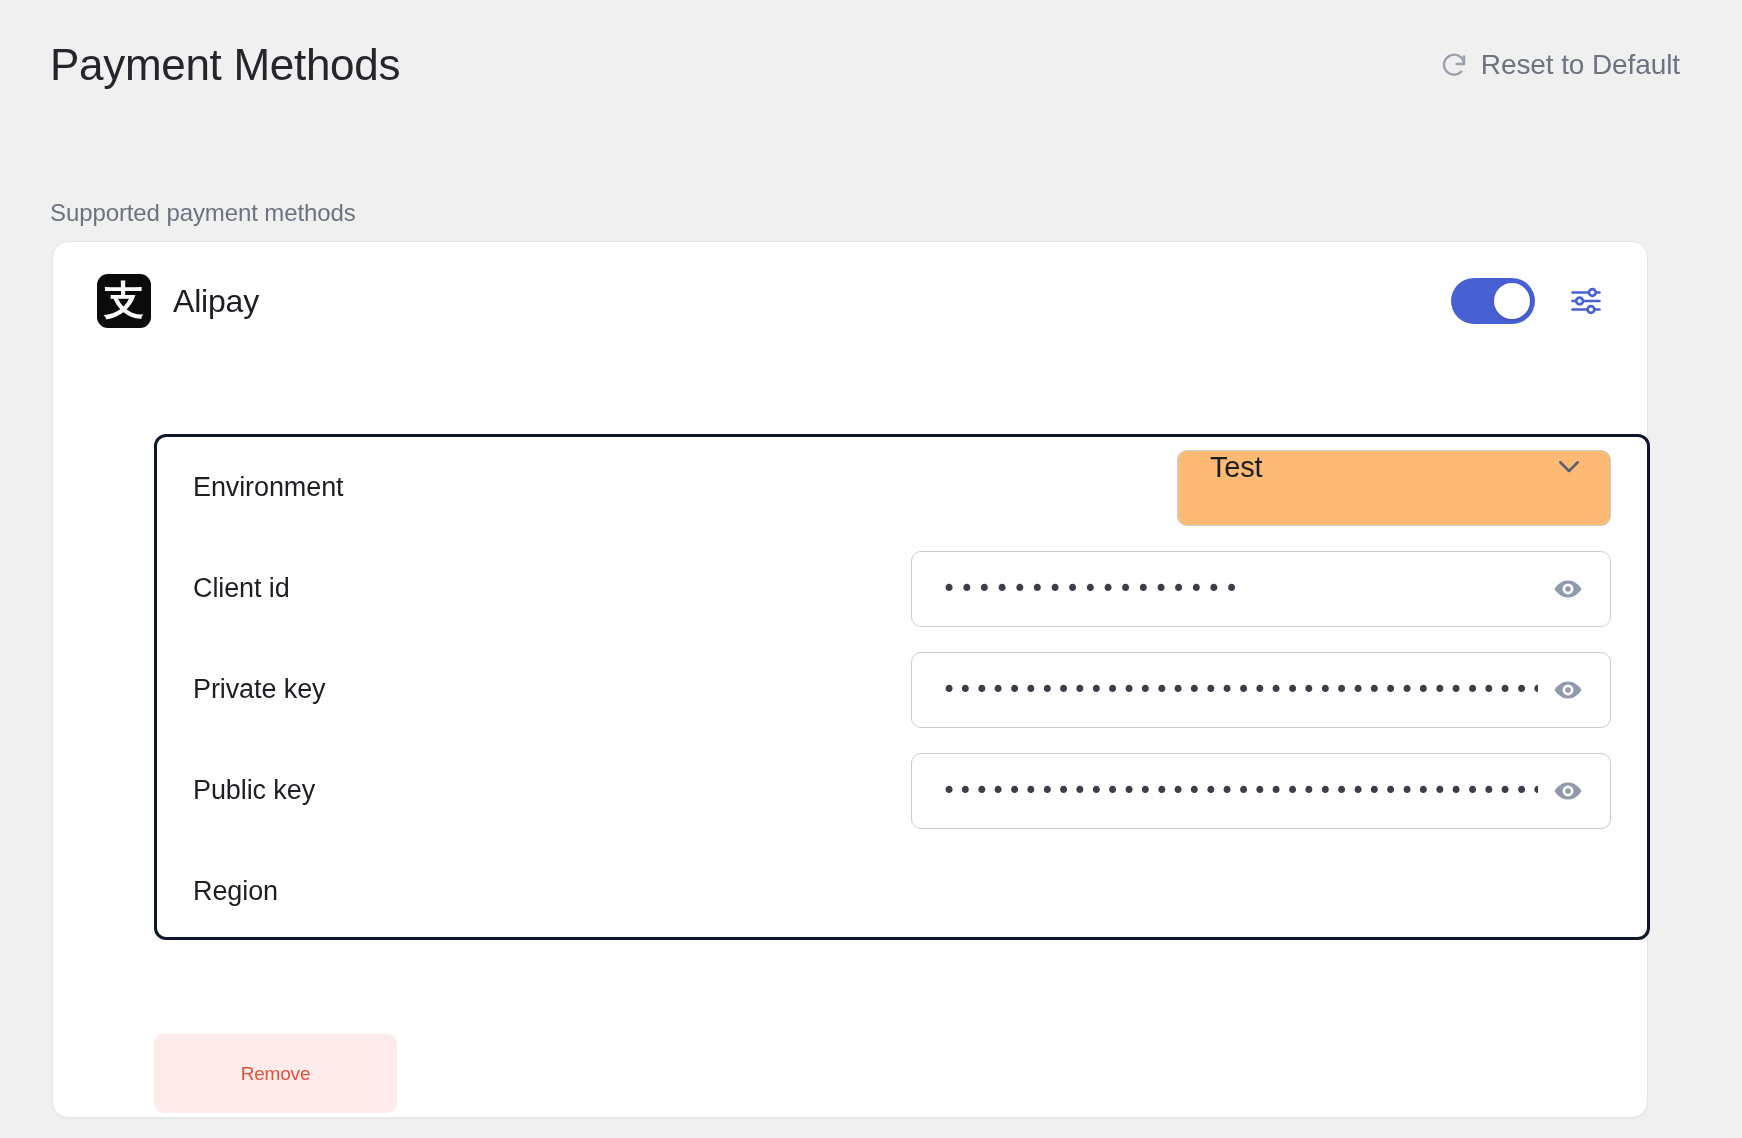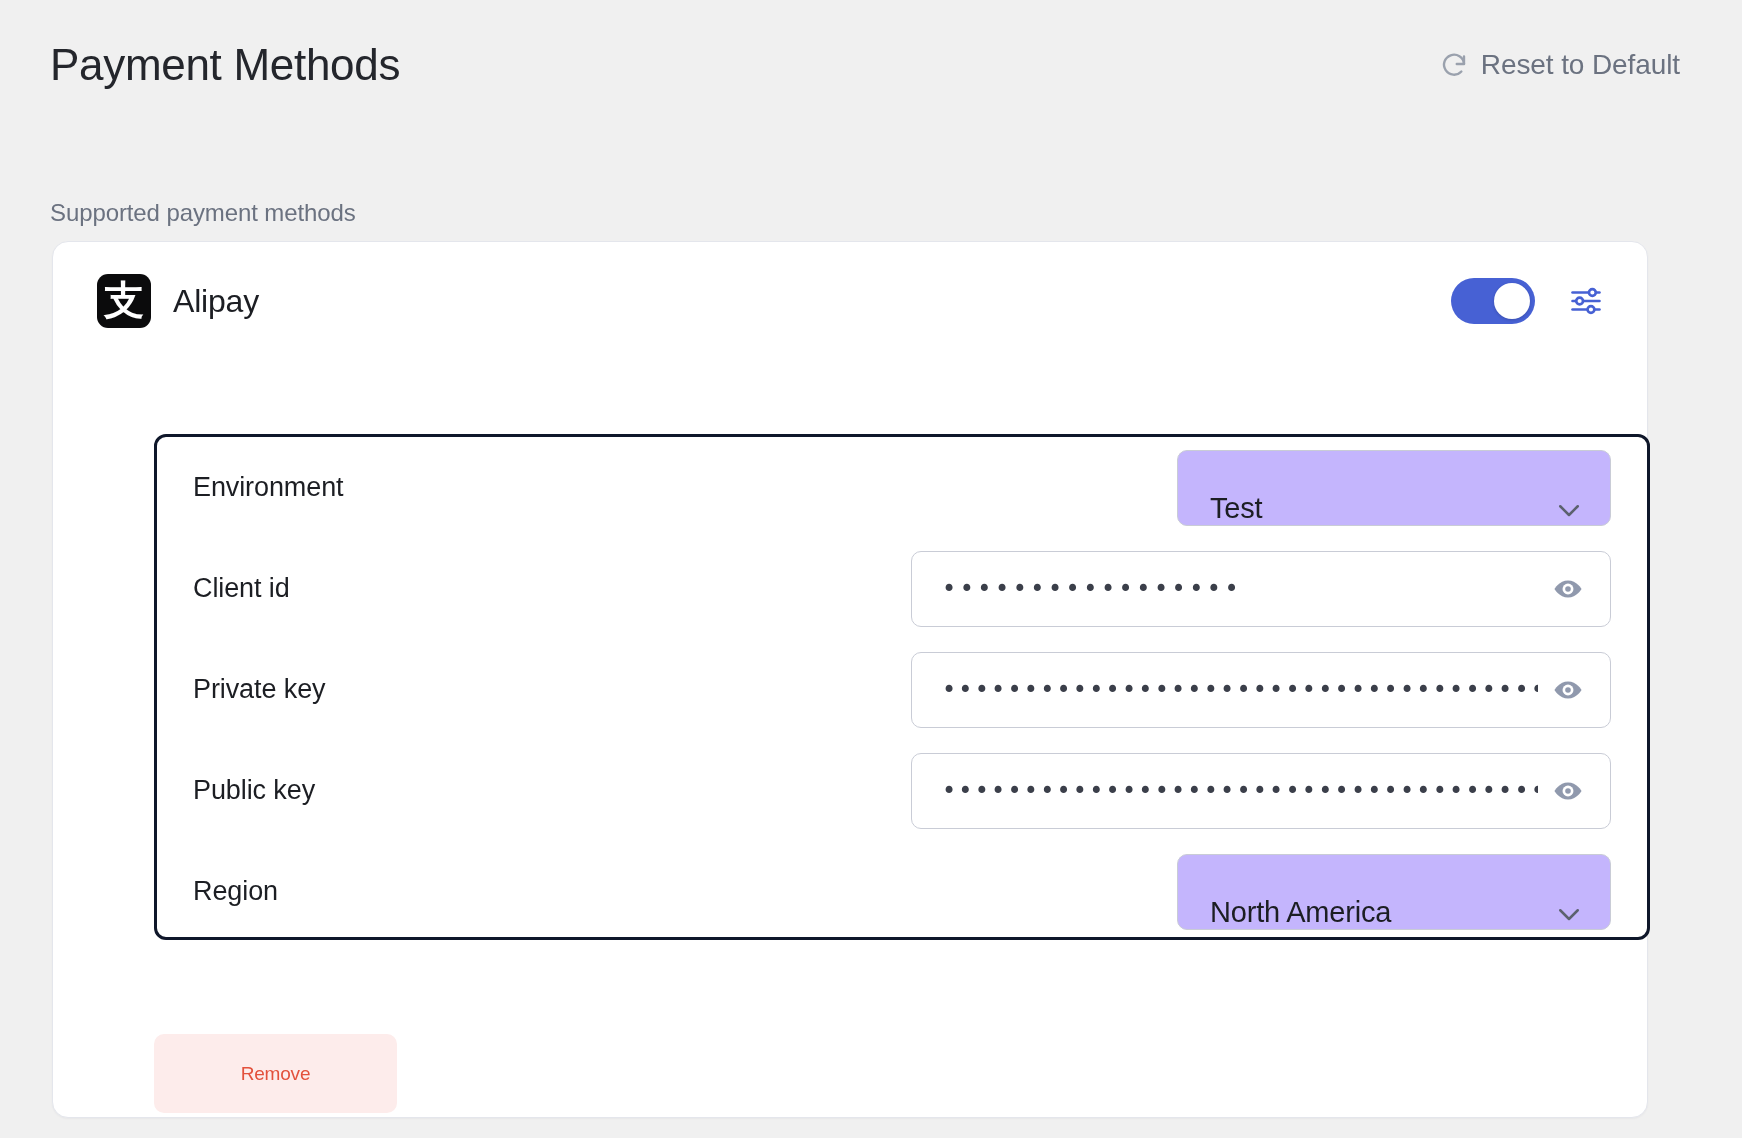--- a/index.html
+++ b/index.html
@@ -179,23 +179,23 @@
     letter-spacing: -0.1px;
     white-space: nowrap;
   }
 
   
   .select-control {
     width: 434px;
     height: 76px;
     border: 1px solid #c9ccd6;
     border-radius: 10px;
-    background: #c4b5fd;
-    display: flex;
-    align-items: flex-end;
+    background: #fdba74;
+    display: flex;
+    align-items: flex-start;
     justify-content: space-between;
     padding: 0 26px 0 32px;
     cursor: pointer;
   }
   .select-value {
     font-size: 29px;
     color: #1c1e23;
     letter-spacing: -0.2px;
   }
   .chevron-icon { display: block; width: 30px; height: 30px; }
@@ -342,28 +342,20 @@
               <path d="M1.8 12S5.5 5.6 12 5.6 22.2 12 22.2 12 18.5 18.4 12 18.4 1.8 12 1.8 12z" fill="#9099ad" stroke="none"></path>
               <circle cx="12" cy="12" r="4.1" fill="#ffffff" stroke="none"></circle>
               <circle cx="12" cy="12" r="2.1" fill="#9099ad" stroke="none"></circle>
             </svg>
           </span>
         </div>
       </div>
 
       <div class="form-row">
         <div class="row-label">Region</div>
-        <div class="select-control">
-          <span class="select-value">North America</span>
-          <span>
-            <svg class="chevron-icon" viewBox="0 0 24 24" fill="none" stroke="#5b616e" stroke-width="2" stroke-linecap="round" stroke-linejoin="round">
-              <polyline points="5 9 12 16 19 9"></polyline>
-            </svg>
-          </span>
-        </div>
       </div>
 
     </div>
 
     <button class="remove-btn">Remove</button>
 
   </div>
 
 </div>
 

